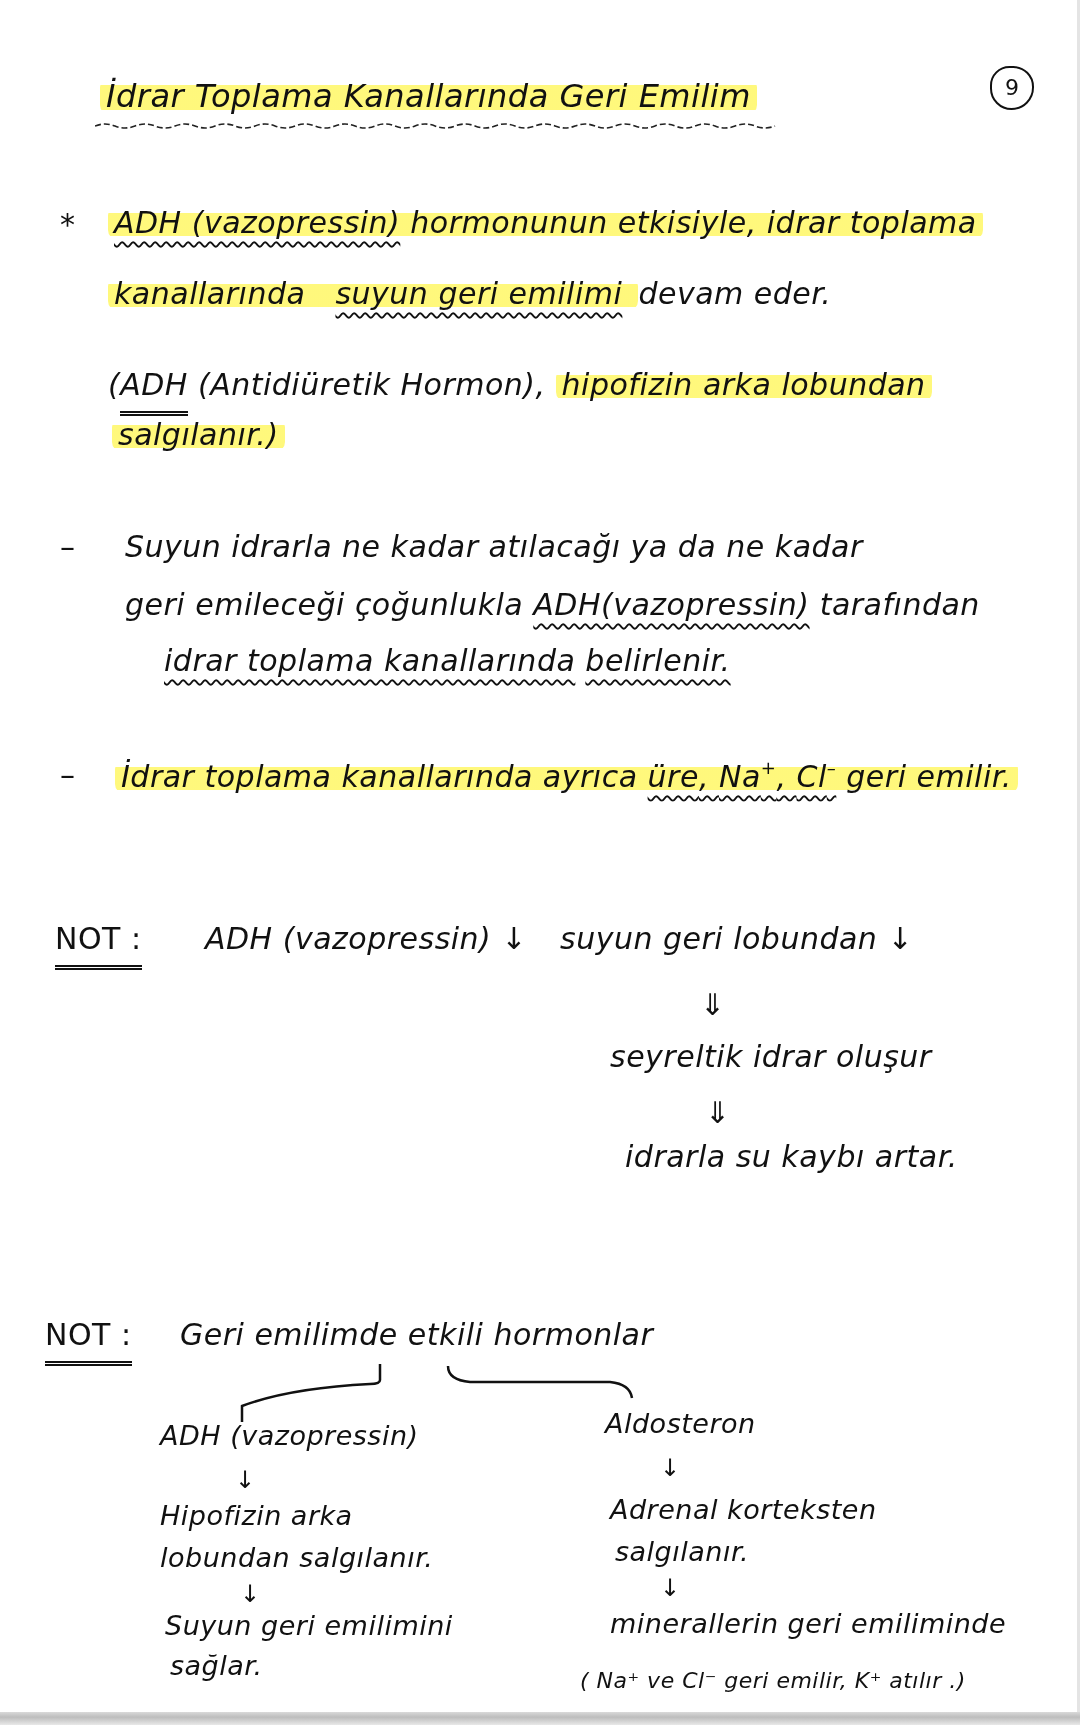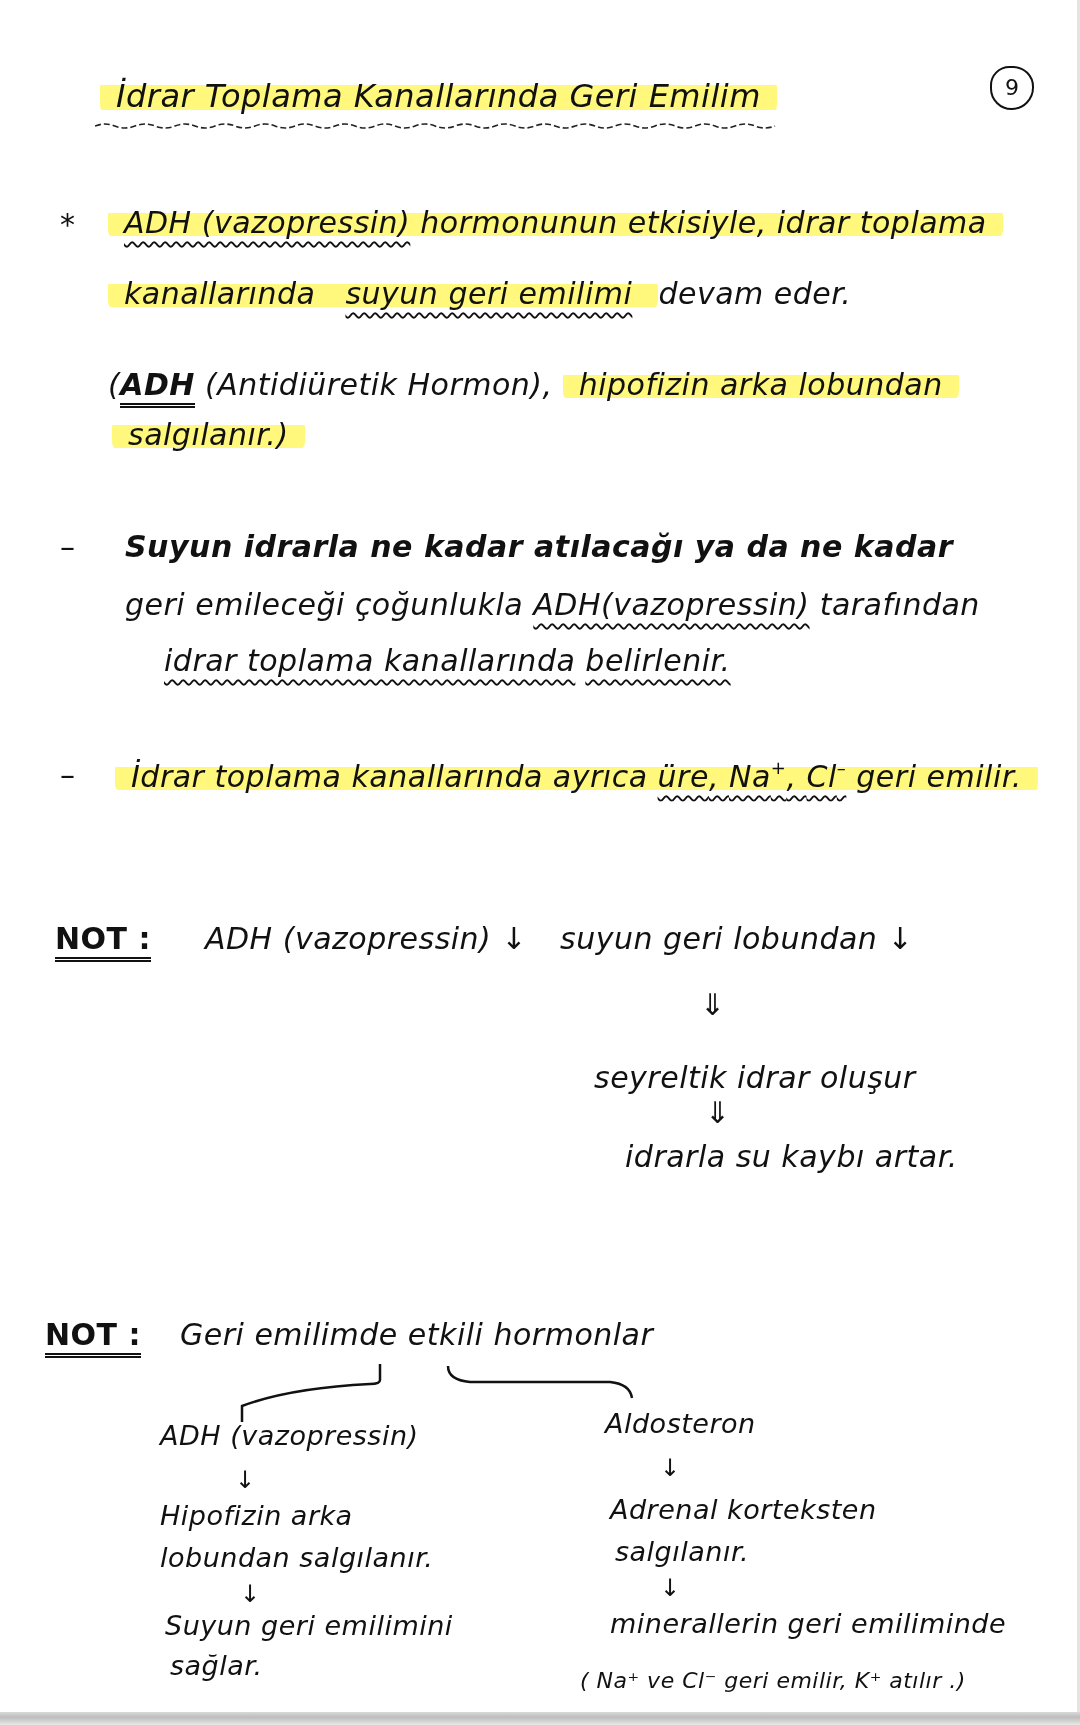--- a/index.html
+++ b/index.html
@@ -10,23 +10,23 @@
     color:#111111;
   }
   .page-bottom {
     position:absolute; left:0; right:0; top:1712px; height:13px;
     background:linear-gradient(#d9d9d9,#bdbdbd 40%,#e8e8e8);
   }
   .right-edge {
     position:absolute; right:0; top:0; bottom:13px; width:3px; background:#e4e4e4;
   }
   .t { position:absolute; white-space:nowrap; font-style:italic; letter-spacing:0.5px; line-height:1.15; }
-  .hl { background:linear-gradient(180deg, transparent 22%, rgba(255,246,80,0.75) 22%, rgba(255,246,80,0.75) 88%, transparent 88%); padding:0 16px; border-radius:10px;margin-top:29px; }
+  .hl { background:linear-gradient(180deg, transparent 22%, rgba(255,246,80,0.75) 22%, rgba(255,246,80,0.75) 88%, transparent 88%); padding:0 6px; border-radius:10px;margin-top:29px; }
   .wavy { text-decoration:underline wavy #111; text-underline-offset:8px; text-decoration-thickness:2px; }
-  .dbl { border-bottom:5px double #111; padding-bottom:1px;font-weight:bold; }
+  .dbl { border-bottom:5px double #111; padding-bottom:9px; }
   .sup { font-size:0.6em; vertical-align:0.7em; }
   .title { font-size:32px; }
   .body { font-size:30px; }
   .small { font-size:27px; }
   .page-num {
     position:absolute; left:990px; top:66px; width:40px; height:40px;
     border:2px solid #111; border-radius:45% 48% 52% 50%; 
     font-size:22px; text-align:center; line-height:40px; font-style:normal;
   }
   .wavy-line { position:absolute; height:8px; }
@@ -66,21 +66,21 @@
 <div class="t body" style="left:108px; top:368px;">
   <span>(</span><span class="dbl">ADH</span>
   <span>(Antidiüretik Hormon),</span>
   <span class="hl">hipofizin arka lobundan</span>
 </div>
 <div class="t body" style="left:112px; top:418px;">
   <span class="hl">salgılanır.)</span>
 </div>
 
 <div class="t body" style="left:60px; top:530px; font-style:normal;">–</div>
-<div class="t body" style="left:125px; top:530px;font-weight:bold;">Suyun idrarla ne kadar atılacağı ya da ne kadar</div>
+<div class="t body" style="left:125px; top:530px;">Suyun idrarla ne kadar atılacağı ya da ne kadar</div>
 <div class="t body" style="left:125px; top:588px;font-style:italic;">
   <span>geri emileceği çoğunlukla</span>
   <span class="wavy">ADH(vazopressin)</span>
   <span>tarafından</span>
 </div>
 <div class="t body" style="left:125px; top:644px;margin-left:39px;">
   <span class="wavy">idrar toplama kanallarında</span>
   <span class="wavy">belirlenir.</span>
 </div>
 
@@ -92,21 +92,21 @@
     <span>geri emilir.</span>
   </span>
 </div>
 
 <div class="t body" style="left:55px; top:922px; font-style:normal;">
   <span class="dbl">NOT :</span>
 </div>
 <div class="t body" style="left:205px; top:922px;">ADH (vazopressin) ↓</div>
 <div class="t body" style="left:560px; top:922px;">suyun geri lobundan ↓</div>
 <div class="arrow" style="left:700px; top:990px;">⇓</div>
-<div class="t body" style="left:594px; top:1040px;margin-top:21px;">seyreltik idrar oluşur</div>
+<div class="t body" style="left:610px; top:1040px;">seyreltik idrar oluşur</div>
 <div class="arrow" style="left:705px; top:1098px;">⇓</div>
 <div class="t body" style="left:625px; top:1140px;">idrarla su kaybı artar.</div>
 
 <div class="t body" style="left:45px; top:1318px; font-style:normal;">
   <span class="dbl">NOT :</span>
 </div>
 <div class="t body" style="left:180px; top:1318px;">Geri emilimde etkili hormonlar</div>
 
 <svg class="bracket" style="left:230px; top:1362px;" width="420" height="60" viewBox="0 0 420 60">
   <path d="M150 2 L150 18 Q150 22 140 22 Q60 26 12 44 L12 60" stroke="#111" stroke-width="2.5" fill="none"></path>

